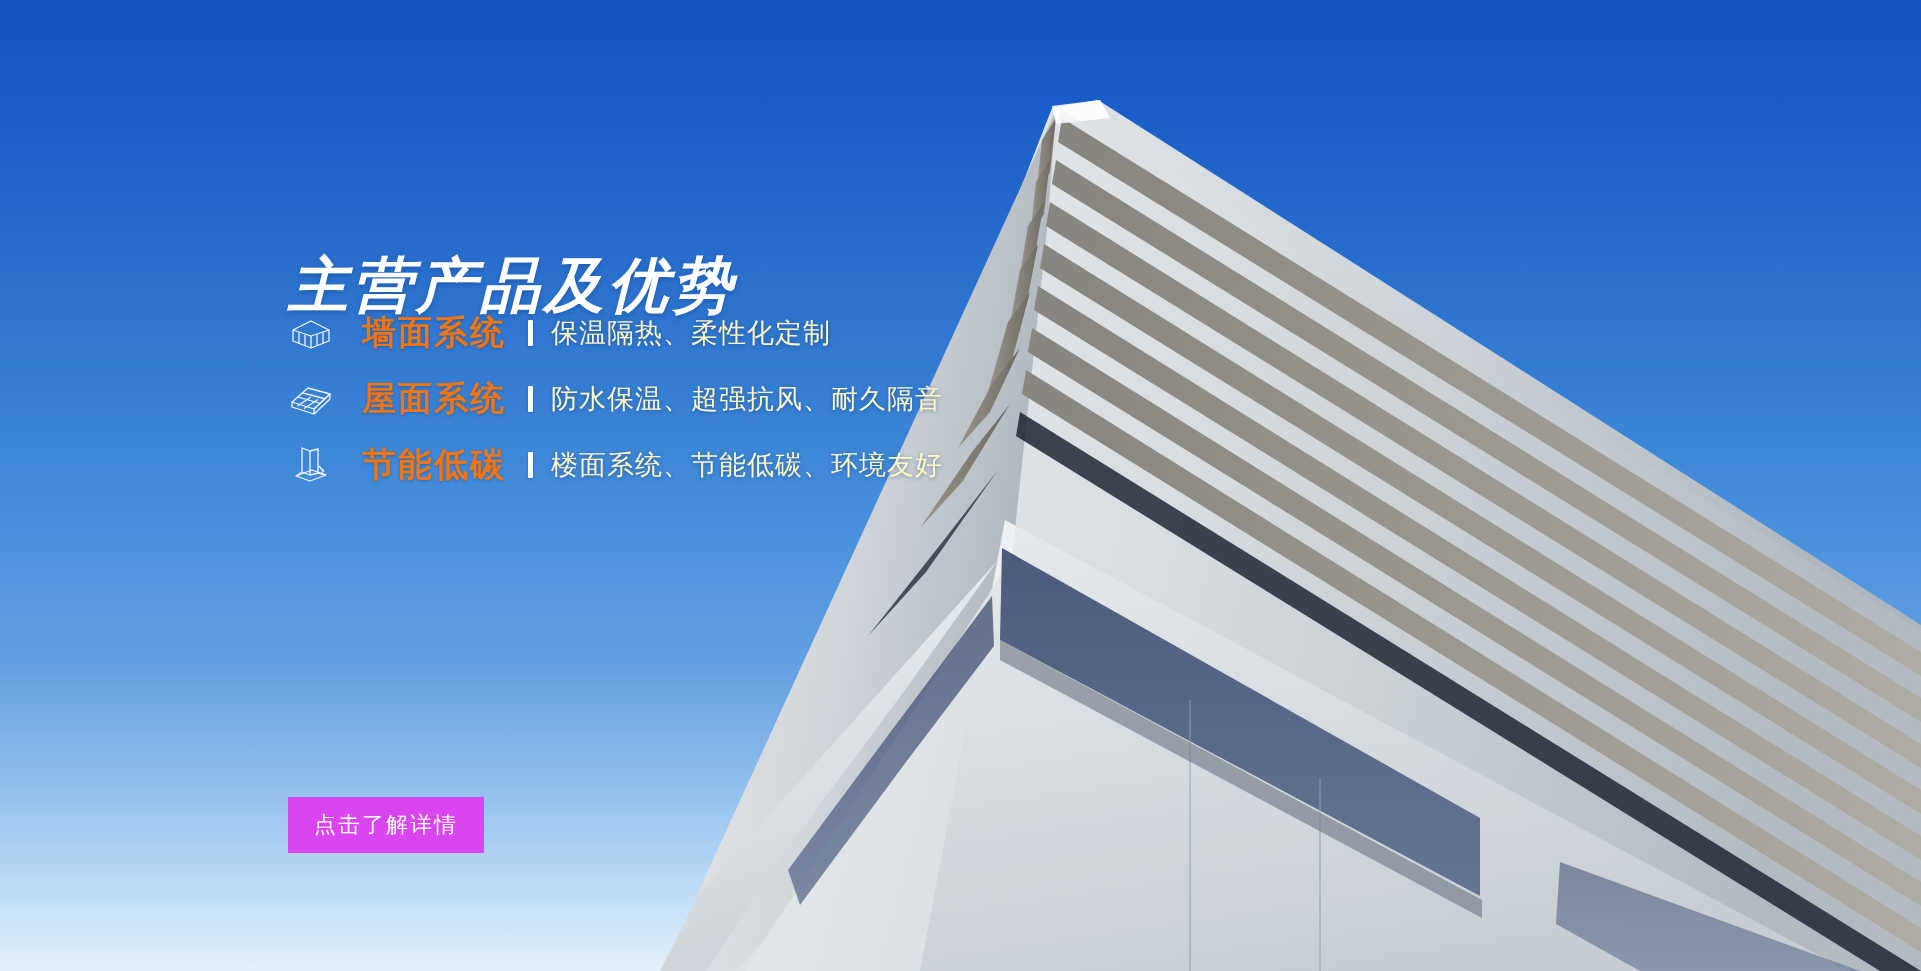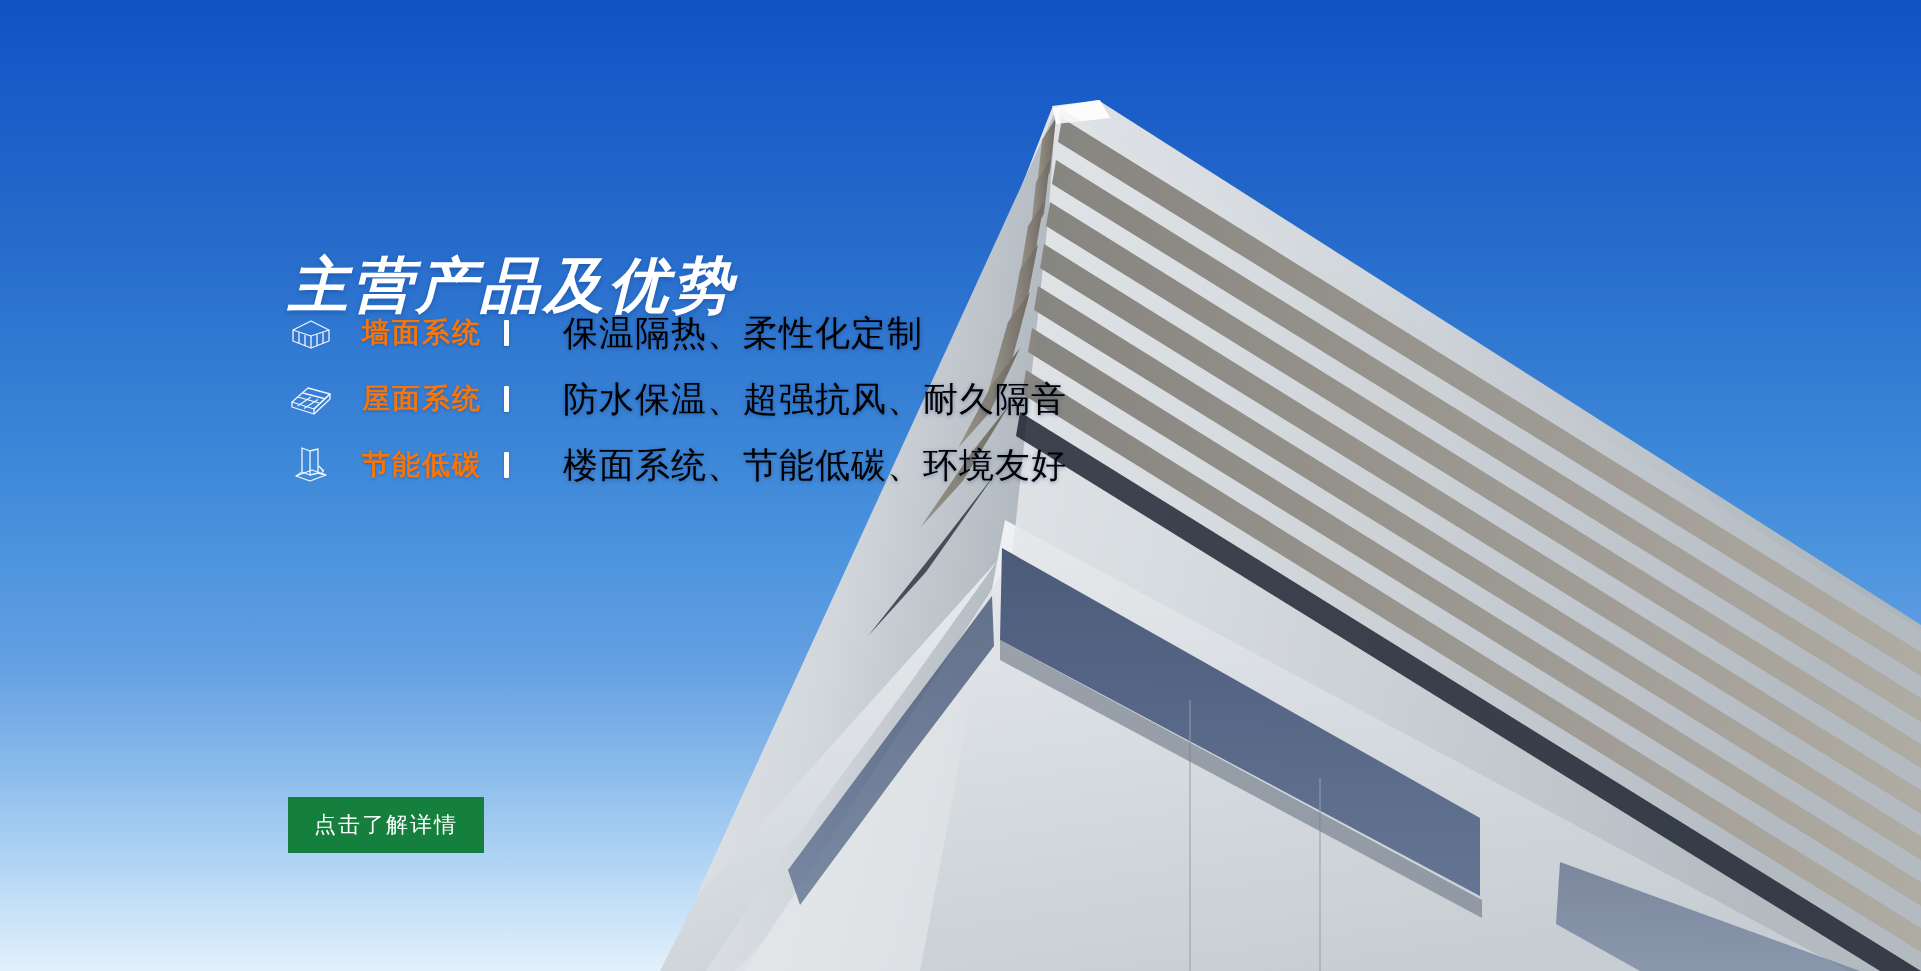--- a/index.html
+++ b/index.html
@@ -63,46 +63,45 @@
   }
   .feature-icon{
     width:46px;height:46px;flex:0 0 46px;
     margin-right:28px;
     display:flex;align-items:center;justify-content:center;
     opacity:.92;
   }
   .feature-icon svg{display:block;}
   .feature-name{
     color:#f2750d;
-    font-size:28px;
+    font-size:34px;
     font-weight:bold;
     letter-spacing:2px;
     text-shadow:0 1px 3px rgba(10,45,110,.35);
     text-align:right;
   }
   .feature-sep{
     display:inline-block;
     width:5px;height:26px;
     background:#ffffff;
     margin:0 18px 0 22px;
     vertical-align:-3px;
     border-radius:1px;
     box-shadow:0 1px 3px rgba(10,45,110,.35);
   }
   .feature-desc{
-    color:#000000;
-    font-size:35px;
+    color:#fef9c3;
+    font-size:27px;
     letter-spacing:1px;
     text-shadow:0 1px 4px rgba(10,45,110,.45);
-    margin-left:36px;
   }
 
   .cta-button{
     position:absolute;left:288px;top:797px;
-    background:#15803d;
+    background:#d946ef;
     color:#ffffff;
     font-size:22px;
     letter-spacing:2px;
     padding:13px 26px;
     border:none;
     cursor:pointer;
     font-family:"Liberation Sans","DejaVu Sans",sans-serif;
   }
 </style>
 </head>

